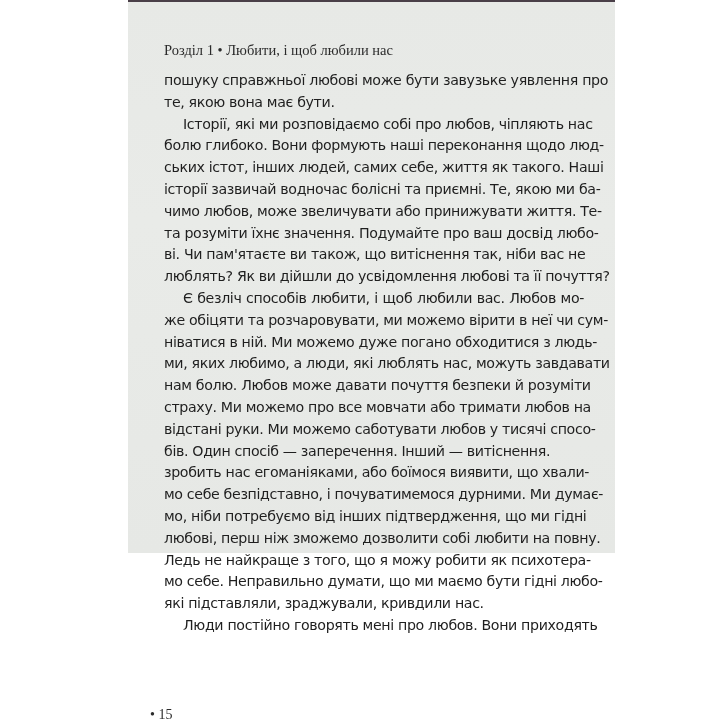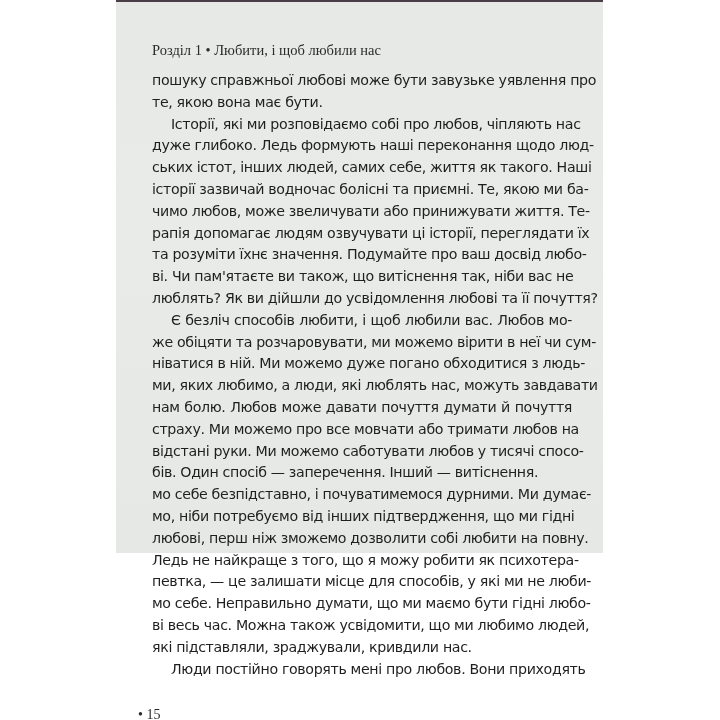--- a/index.html
+++ b/index.html
@@ -8,21 +8,21 @@
       background: #ffffff;
     }
     body {
       width: 720px;
       height: 720px;
       position: relative;
       overflow: hidden;
     }
     .page {
       position: absolute;
-      left: 116px;
+      left: 128px;
       top: 0;
       width: 487px;
       height: 553px;
       background: linear-gradient(180deg, #e7e9e6 0%, #e9ebe8 40%, #e6e8e5 100%);
       border-top: 2px solid #4a3f48;
       box-sizing: border-box;
     }
     .running-head {
       position: absolute;
       left: 36px;
@@ -69,42 +69,40 @@
 </head>
 <body>
 
 <div class="page">
   <div class="running-head">Розділ 1 • Любити, і щоб любили нас</div>
 
   <div class="body-text">
     <span class="line">пошуку справжньої любові може бути завузьке уявлення про</span>
     <span class="line last">те, якою вона має бути.</span>
     <span class="line indent">Історії, які ми розповідаємо собі про любов, чіпляють нас</span>
-    <span class="line">дуже глибоко. Ледь формують наші переконання щодо люд-</span>
+    <span class="line">болю глибоко. Вони формують наші переконання щодо люд-</span>
     <span class="line">ських істот, інших людей, самих себе, життя як такого. Наші</span>
     <span class="line">історії зазвичай водночас болісні та приємні. Те, якою ми ба-</span>
     <span class="line">чимо любов, може звеличувати або принижувати життя. Те-</span>
-    <span class="line">рапія допомагає людям озвучувати ці історії, переглядати їх</span>
     <span class="line">та розуміти їхнє значення. Подумайте про ваш досвід любо-</span>
     <span class="line">ві. Чи пам'ятаєте ви також, що витіснення так, ніби вас не</span>
     <span class="line last">люблять? Як ви дійшли до усвідомлення любові та її почуття?</span>
     <span class="line indent">Є безліч способів любити, і щоб любили вас. Любов мо-</span>
     <span class="line">же обіцяти та розчаровувати, ми можемо вірити в неї чи сум-</span>
     <span class="line">ніватися в ній. Ми можемо дуже погано обходитися з людь-</span>
     <span class="line">ми, яких любимо, а люди, які люблять нас, можуть завдавати</span>
-    <span class="line">нам болю. Любов може давати почуття думати й почуття</span>
+    <span class="line">нам болю. Любов може давати почуття безпеки й розуміти</span>
     <span class="line">страху. Ми можемо про все мовчати або тримати любов на</span>
     <span class="line">відстані руки. Ми можемо саботувати любов у тисячі спосо-</span>
     <span class="line last">бів. Один спосіб — заперечення. Інший — витіснення.</span>
+    <span class="line">зробить нас егоманіяками, або боїмося виявити, що хвали-</span>
     <span class="line">мо себе безпідставно, і почуватимемося дурними. Ми думає-</span>
     <span class="line">мо, ніби потребуємо від інших підтвердження, що ми гідні</span>
     <span class="line">любові, перш ніж зможемо дозволити собі любити на повну.</span>
     <span class="line">Ледь не найкраще з того, що я можу робити як психотера-</span>
-    <span class="line">певтка, — це залишати місце для способів, у які ми не люби-</span>
     <span class="line">мо себе. Неправильно думати, що ми маємо бути гідні любо-</span>
-    <span class="line">ві весь час. Можна також усвідомити, що ми любимо людей,</span>
     <span class="line last">які підставляли, зраджували, кривдили нас.</span>
     <span class="line indent">Люди постійно говорять мені про любов. Вони приходять</span>
 
   </div>
 
   <div class="folio">• 15</div>
 </div>
 
 </body></html>

